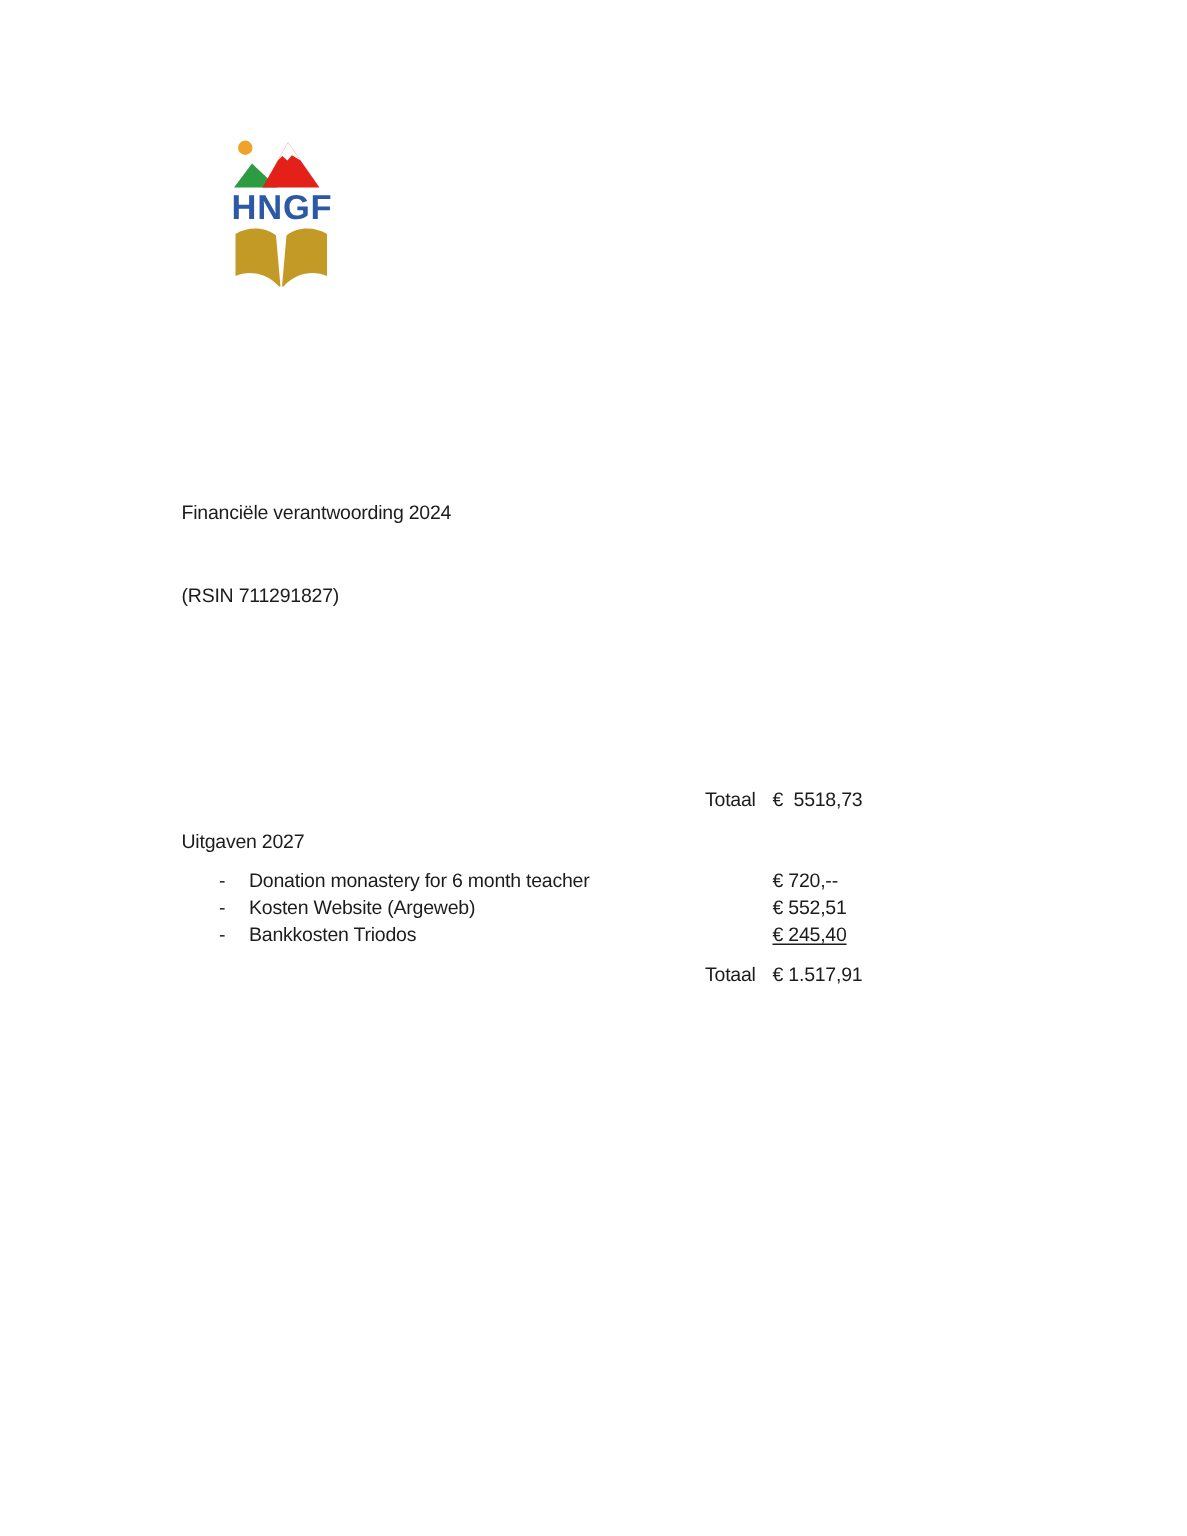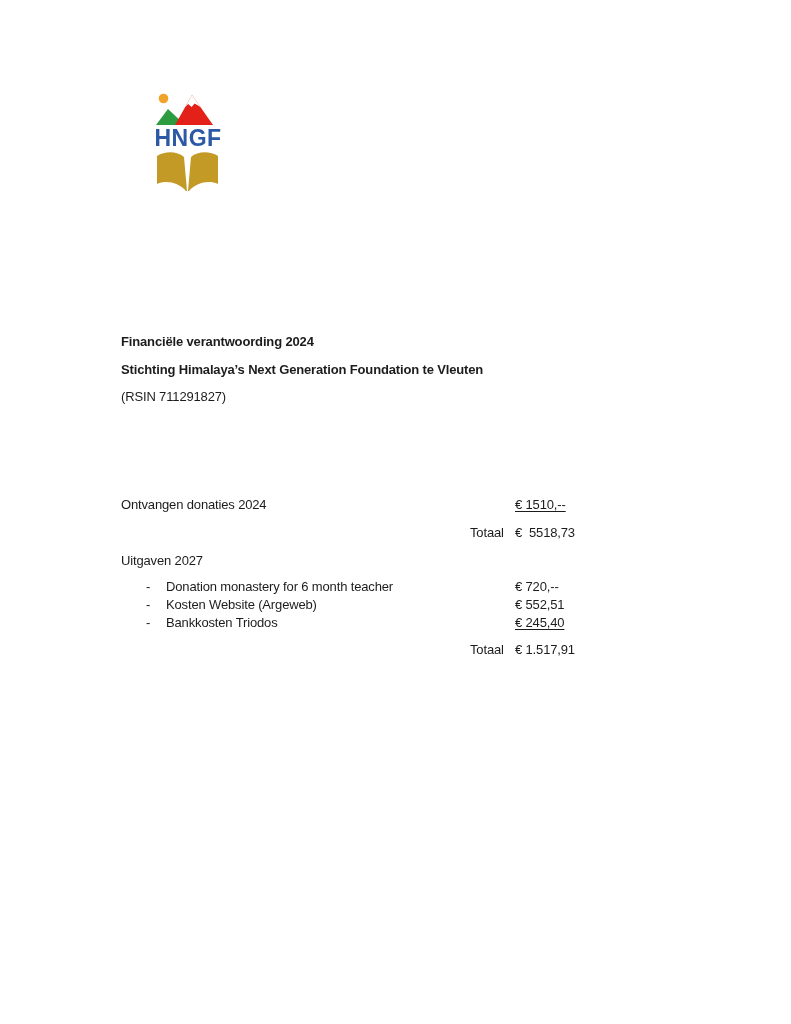--- a/index.html
+++ b/index.html
@@ -16,21 +16,21 @@
     font-size: 13px;
     color: #1c1c1c;
     letter-spacing: -0.15px;
     overflow: hidden;
   }
   .line {
     position: absolute;
     left: 121px;
     white-space: pre;
   }
-  .bold { font-weight: bold; }
+  .bold { font-weight: normal; }
   .row {
     position: absolute;
     left: 0;
     width: 100%;
     height: 18px;
   }
   .row .lbl {
     position: absolute;
     left: 121px;
     white-space: pre;
@@ -82,28 +82,23 @@
 
     <path d="M39,5 L32.2,17 L35.2,14 L38.6,17 L41.6,13.5 L47.4,17 Z" fill="#FFFFFF"></path>
 
     <text x="35" y="56" text-anchor="middle" font-family="Liberation Sans, sans-serif" font-size="23" font-weight="bold" fill="#2B59A6" letter-spacing="0.5">HNGF</text>
 
     <path d="M31,67 C24,61 12,61 4,66 L4,94 C13,90 25,92 33,101 L34,101 Z" fill="#C49A26"></path>
     <path d="M38,67 C45,61 57,61 65,66 L65,94 C56,90 44,92 36,101 L35,101 Z" fill="#C49A26"></path>
   </svg>
 
   <div class="line bold" style="top:334px">Financiële verantwoording 2024</div>
-  <div class="line bold" style="top:362px">Stichting Himalaya’s Next Generation Foundation te Vleuten</div>
   <div class="line" style="top:389px">(RSIN 711291827)</div>
 
 
-  <div class="row" style="top:497px">
-    <span class="lbl">Ontvangen donaties 2024</span>
-    <span class="amt ul">€ 1510,--</span>
-  </div>
 
   <div class="row" style="top:525px">
     <span class="tot">Totaal</span>
     <span class="amt">€  5518,73</span>
   </div>
 
   <div class="line" style="top:553px">Uitgaven 2027</div>
 
   <div class="row" style="top:579px">
     <span class="bullet">-</span>

